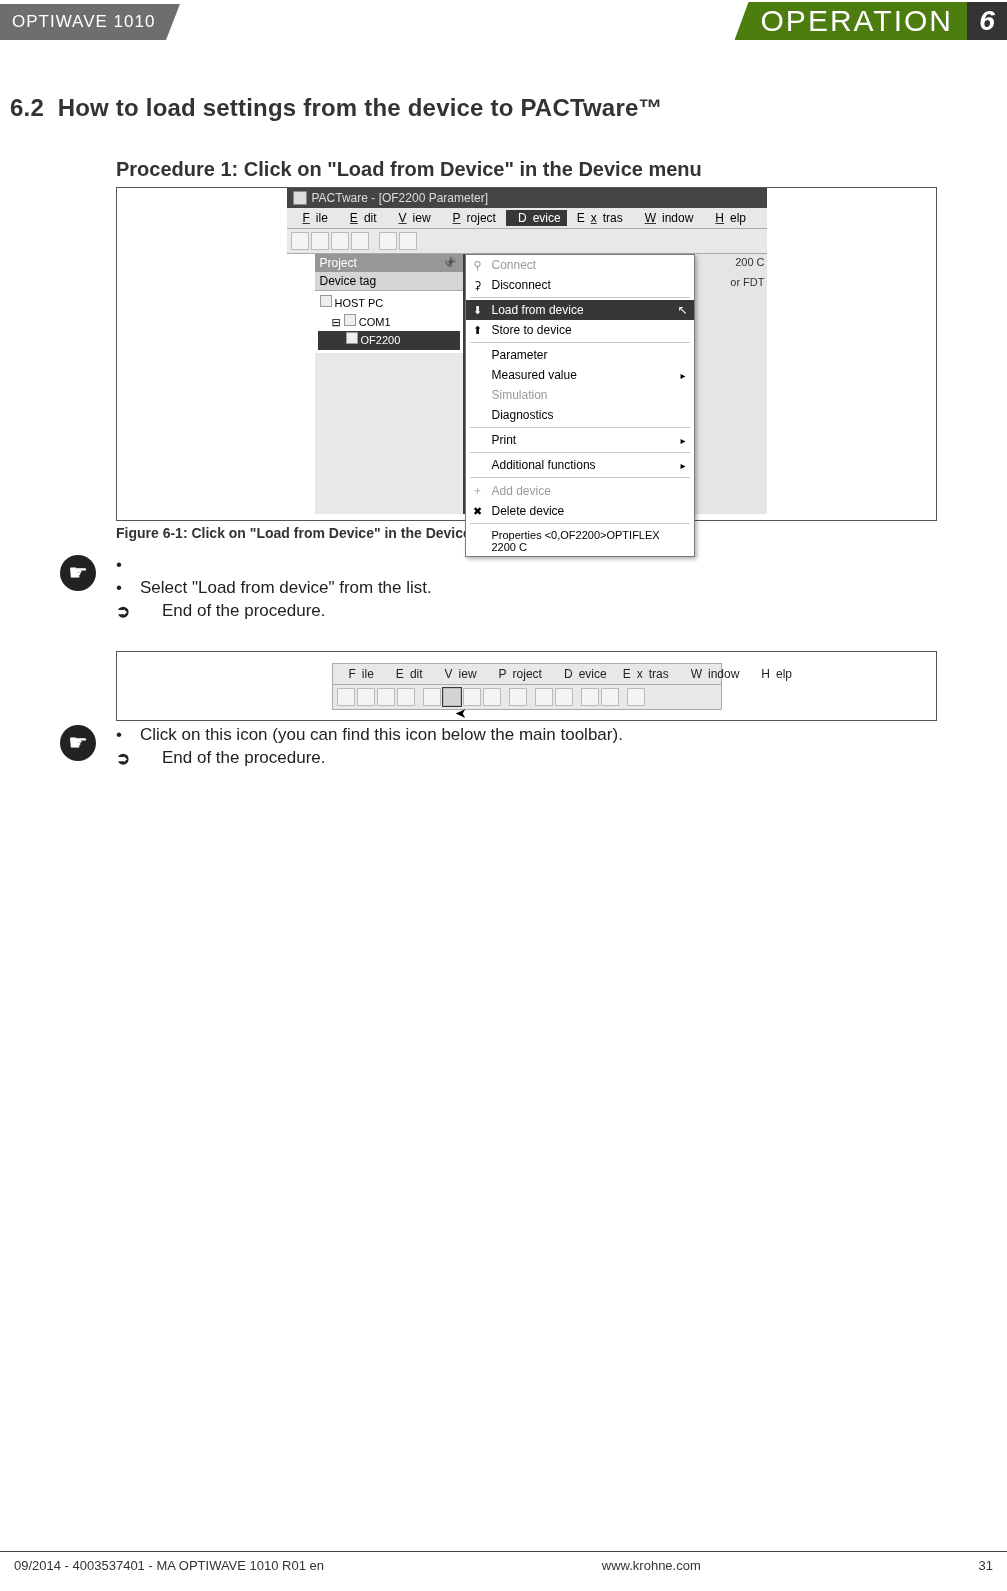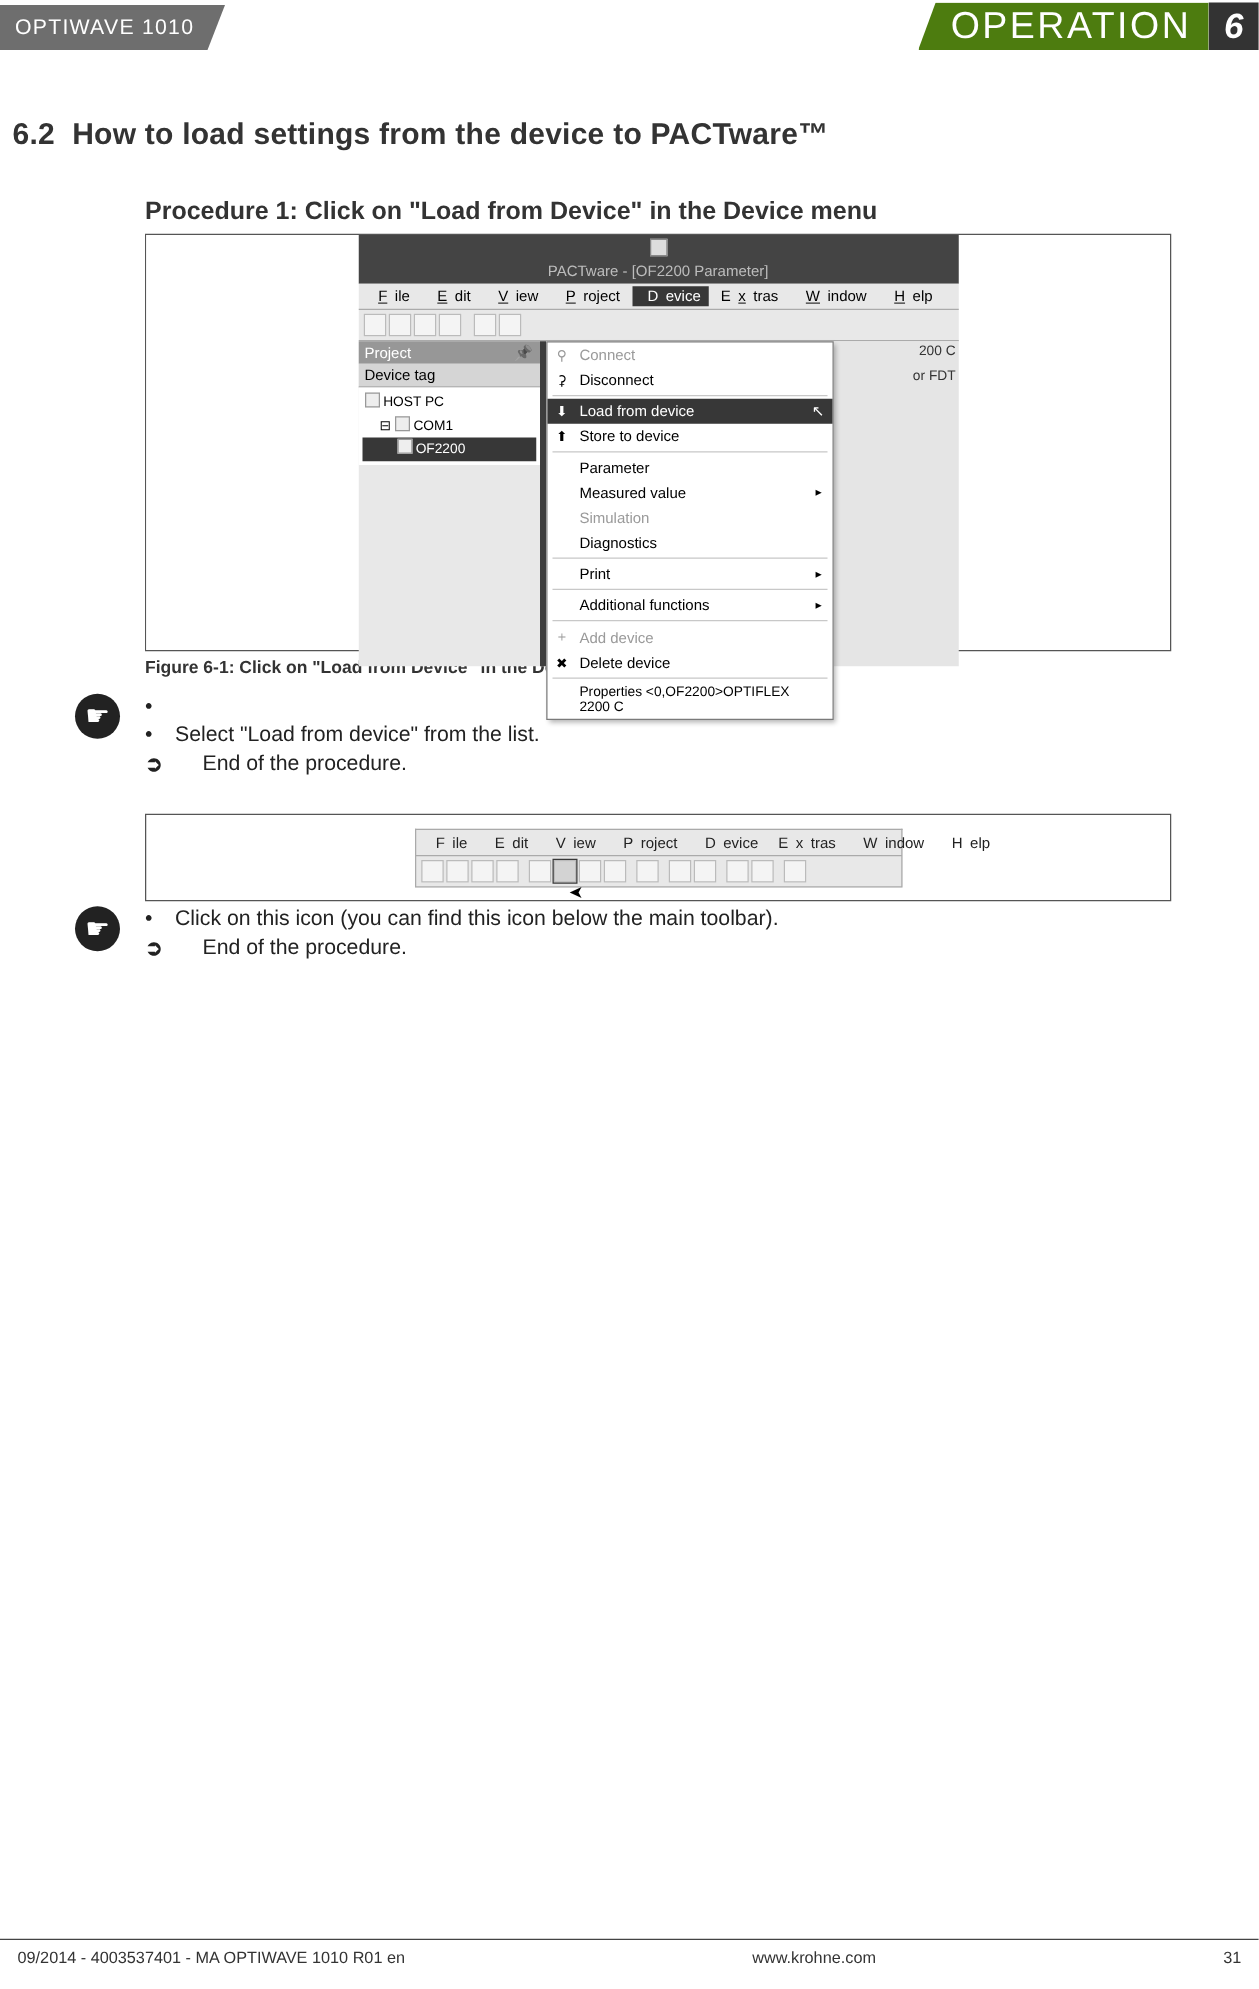--- a/index.html
+++ b/index.html
@@ -93,30 +93,30 @@
   }
   .instr-list { flex: 1; }
   .instr-list .li { display: flex; margin-bottom: 3px; }
   .instr-list .mark { width: 24px; flex: none; }
   .instr-list .sub { padding-left: 22px; }
   .arrow { font-weight: bold; }
 
   
   .ss1 { padding: 0; height: 332px; display:flex; justify-content:center; background:#fff; }
   .ss1-app { width: 480px; font-size: 12px; color:#000; font-family: Tahoma, sans-serif; filter: grayscale(100%); }
-  .ss1-titlebar { background:#444; color:#f9a8d4; padding:3px 6px; display:flex; align-items:center; gap:5px; font-size:12px;flex-direction:column;}
+  .ss1-titlebar { background:#444; color:#fde047; padding:3px 6px; display:flex; align-items:center; gap:5px; font-size:12px;}
   .ss1-titlebar .doc-icon { width:14px;height:14px;background:#ddd;border:1px solid #888;}
   .ss1-menubar { background:#ece9d8; padding:2px 4px; display:flex; gap:4px; border-bottom:1px solid #aaa;}
   .ss1-menubar span { padding:1px 6px; }
   .ss1-menubar .u { text-decoration: underline; text-decoration-color:#333;}
   .ss1-menubar .open { background:#336; color:#fff;}
   .ss1-toolbar { background:#ece9d8; padding:3px 4px; display:flex; gap:2px; border-bottom:1px solid #aaa;}
   .tb-btn { width:18px;height:18px;border:1px solid #bbb;background:#f4f4f4;}
   .ss1-body { display:flex; min-height: 260px;}
-  .ss1-left { width:150px; background:#ece9d8; border-right:5px solid #b91c1c;}
+  .ss1-left { width:150px; background:#ece9d8; border-right:2px solid #b91c1c;margin-left:28px;}
   .ss1-left-hdr { background:#8a98b8;color:#fff;padding:2px 5px; display:flex; justify-content:space-between;}
   .ss1-left-hdr2 { background:#d5d5d5; padding:2px 5px; border-bottom:1px solid #aaa;}
   .ss1-tree { background:#fff; padding:3px 3px; font-size:11px; line-height:1.5;}
   .ss1-tree .row{ display:flex;align-items:flex-start;gap:3px; padding:1px 2px;}
   .ss1-tree .ind1{ padding-left:14px;}
   .ss1-tree .ind2{ padding-left:28px;}
   .ss1-tree .sel{ background:#336;color:#fff;}
   .tiny-icon{width:12px;height:12px;background:#eee;border:1px solid #999;flex:none;}
   .ss1-right{ flex:1; position:relative; background:#e5e5e5;}
   .dropdown{ position:absolute; left:0; top:0; width:230px; background:#fff; border:1px solid #7a7a7a; box-shadow:2px 2px 4px rgba(0,0,0,.3);}

